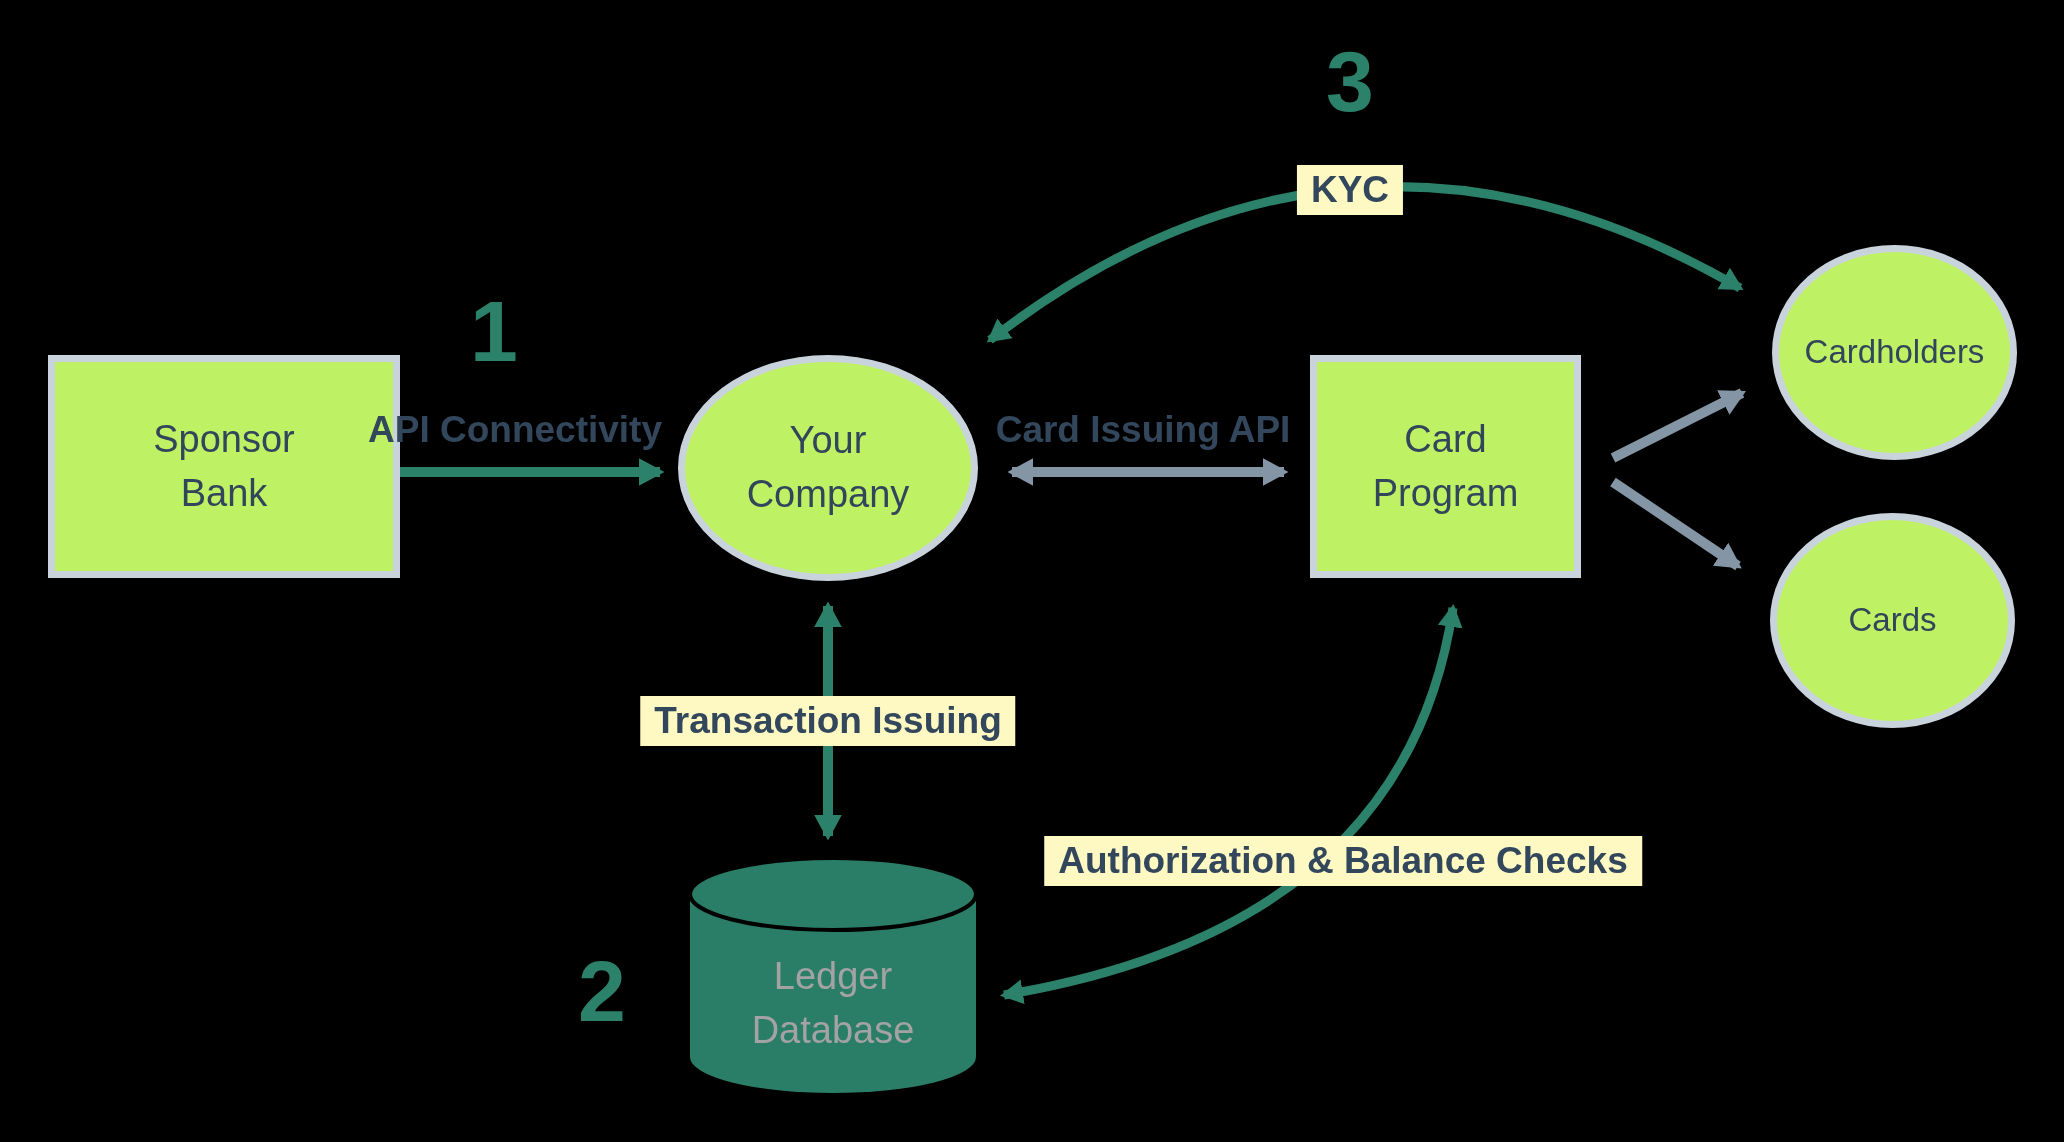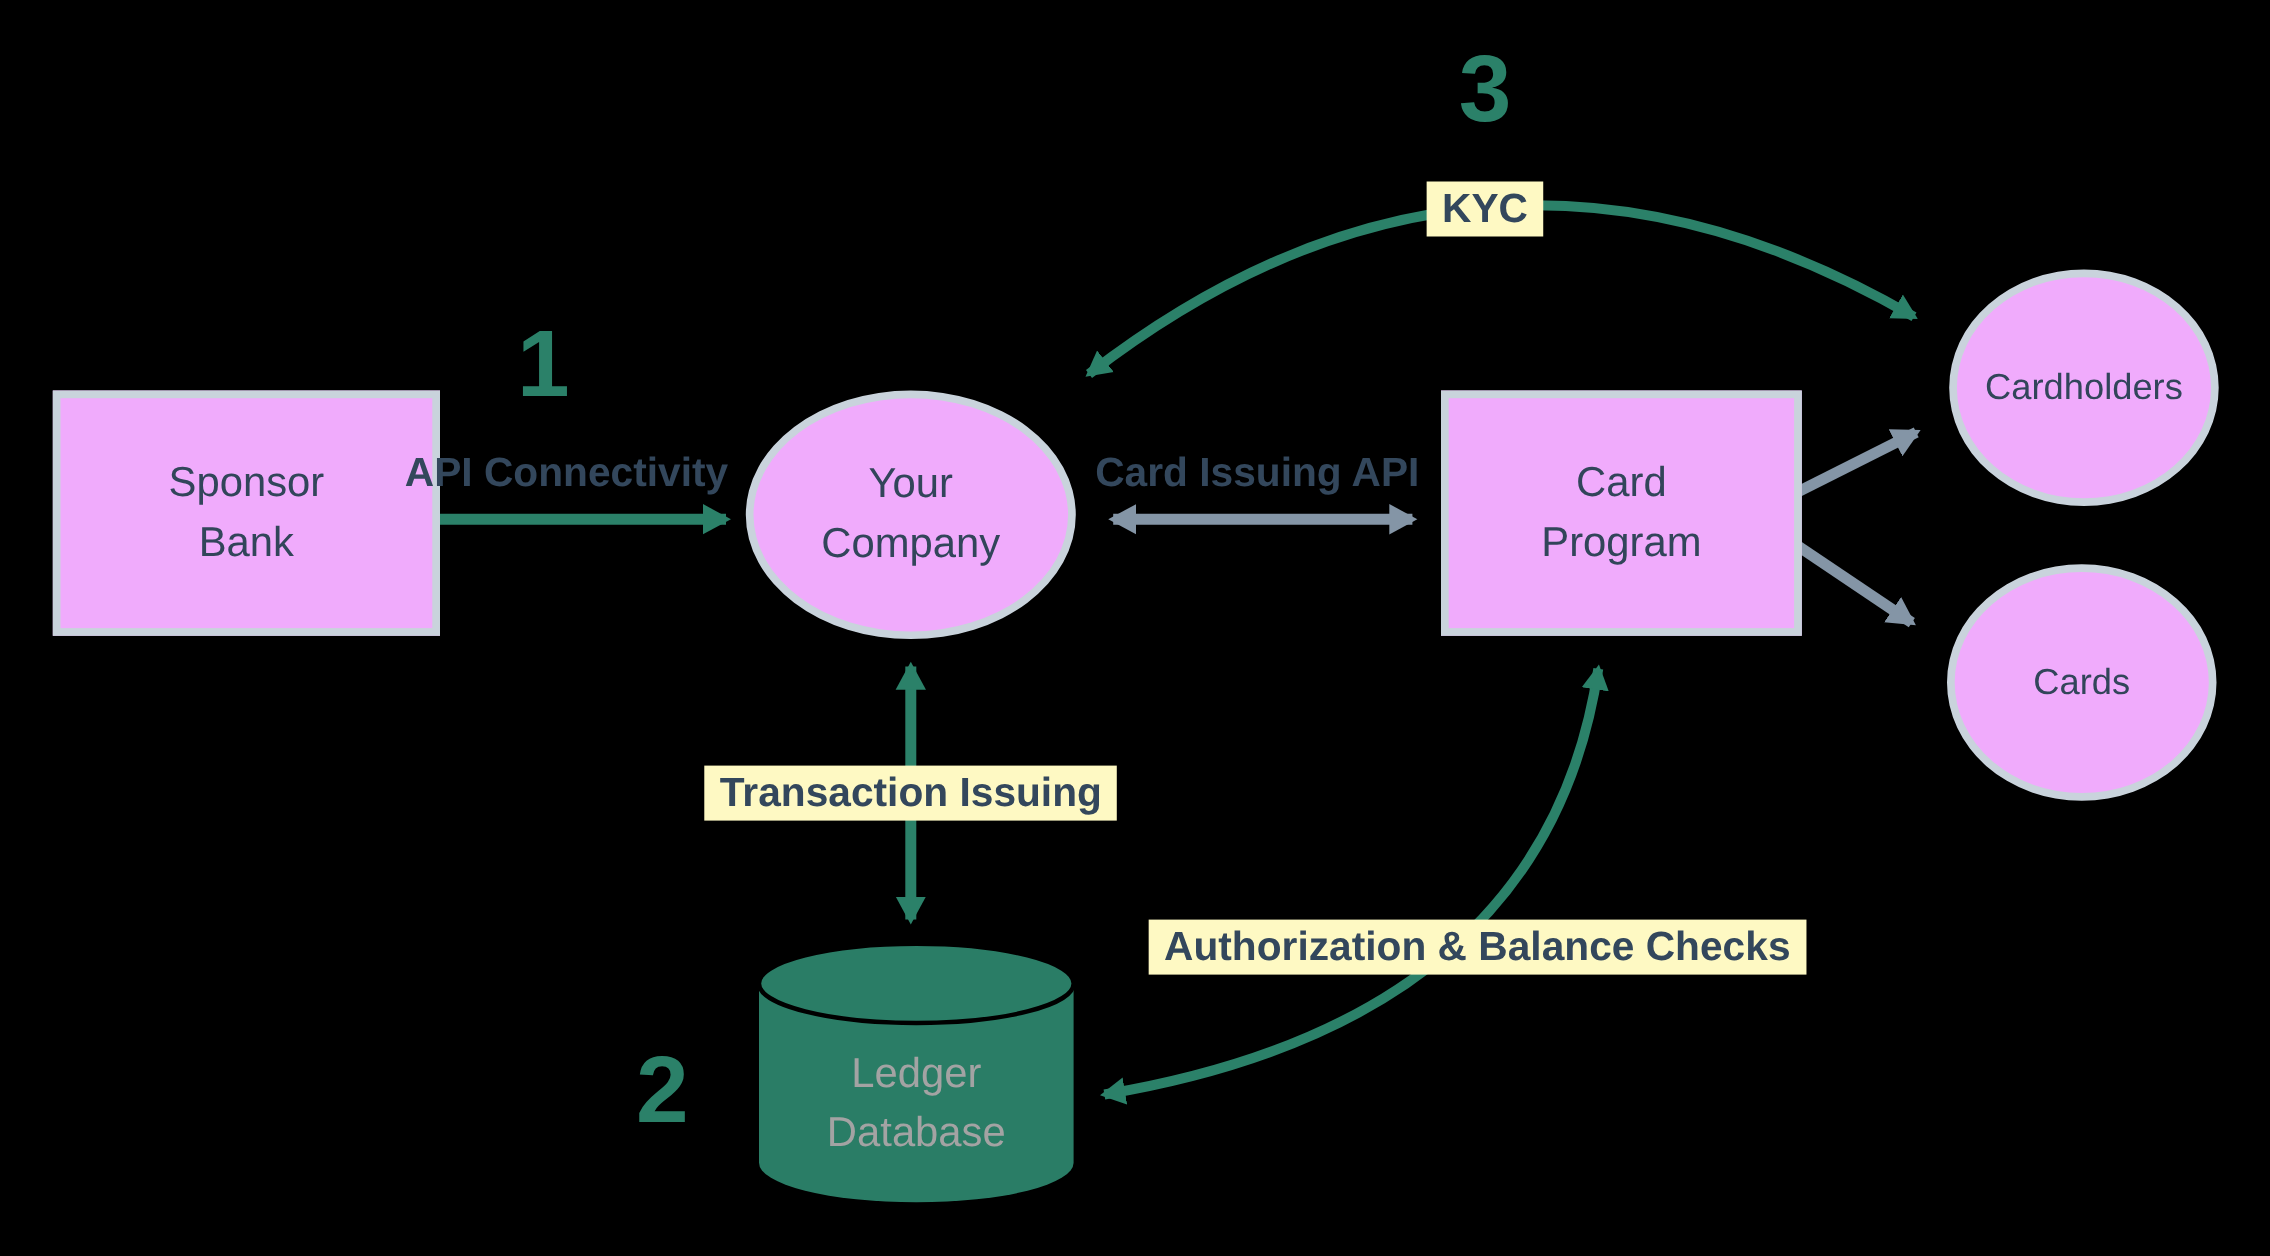--- a/index.html
+++ b/index.html
@@ -9,21 +9,21 @@
     height: 1142px;
     background: #000000;
     font-family: "Liberation Sans", sans-serif;
     overflow: hidden;
   }
   svg.links { position: absolute; left: 0; top: 0; }
 
   .node {
     position: absolute;
     box-sizing: border-box;
-    background: #f0abfc;
+    background: #bef264;
     border: 7px solid #C9D3DC;
     color: #32455A;
     display: flex;
     align-items: center;
     justify-content: center;
     text-align: center;
     font-size: 38px;
     font-weight: 500;
     line-height: 1.42;
     white-space: pre-line;
@@ -99,21 +99,21 @@
   <div class="node" style="left:48px; top:355px; width:352px; height:223px;">
     <span>Sponsor
 Bank</span>
   </div>
 
   <div class="node ellipse" style="left:678px; top:355px; width:300px; height:226px;">
     <span>Your
 Company</span>
   </div>
 
-  <div class="node" style="left:1310px; top:355px; width:328px; height:223px;justify-content:center;">
+  <div class="node" style="left:1310px; top:355px; width:271px; height:223px;justify-content:center;">
     <span>Card
 Program</span>
   </div>
 
   <div class="node ellipse small" style="left:1772px; top:245px; width:245px; height:215px;">
     <span>Cardholders</span>
   </div>
 
   <div class="node ellipse small" style="left:1770px; top:513px; width:245px; height:215px;">
     <span>Cards</span>

